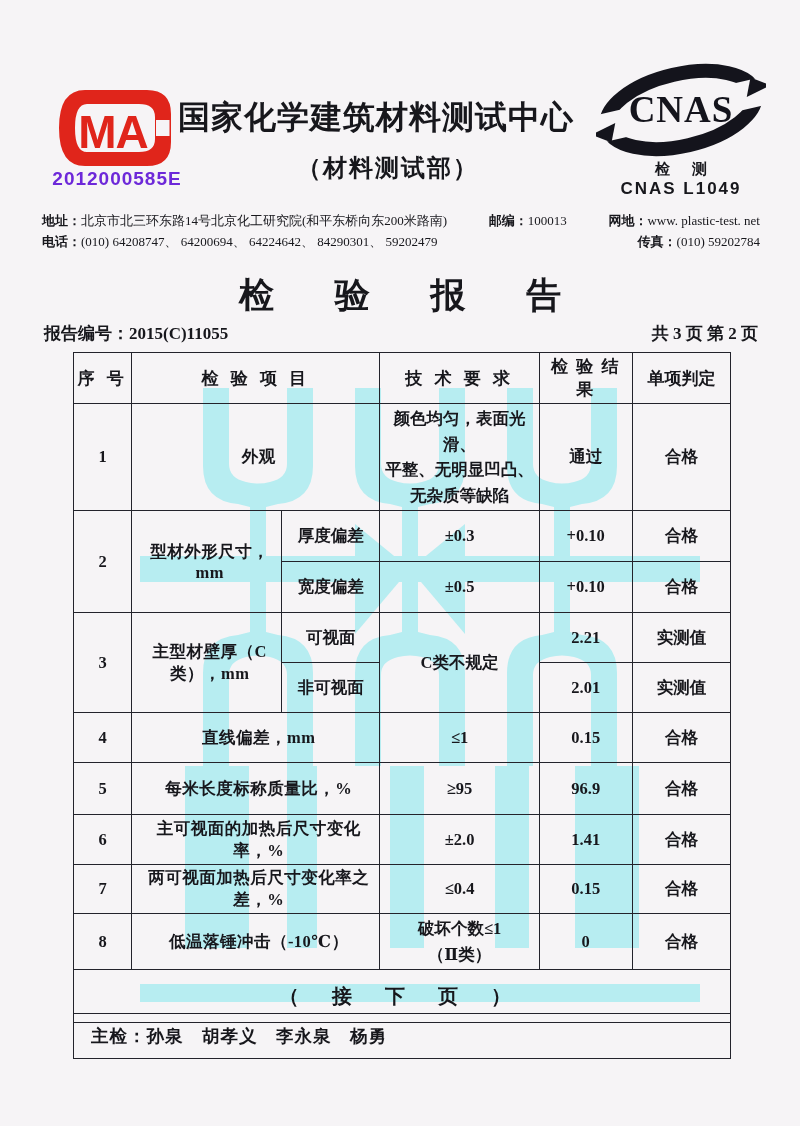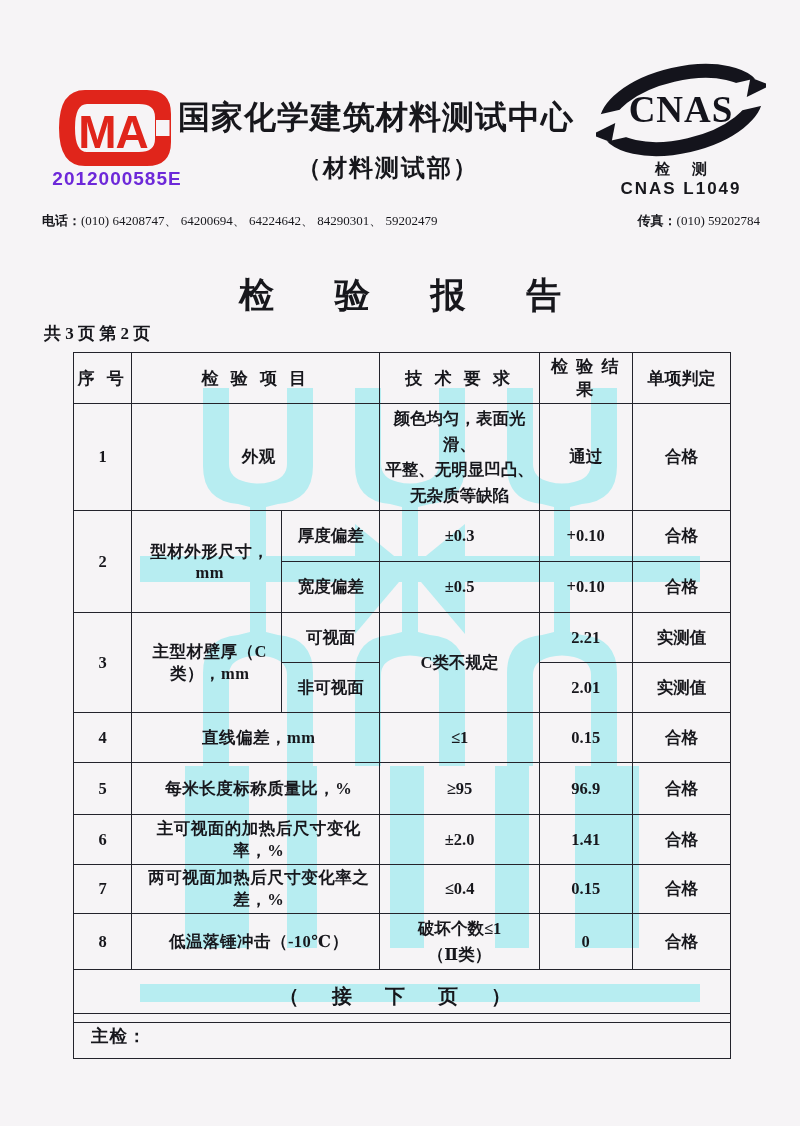--- a/index.html
+++ b/index.html
@@ -120,28 +120,34 @@
       <polygon points="10,66 -8,54 18,48" fill="#14141c"></polygon>
     </g>
     <text x="85" y="62" text-anchor="middle" fill="#14141c" font-family="Liberation Serif, DejaVu Serif, serif" font-size="37" font-weight="bold" letter-spacing="1">CNAS</text>
   </svg>
   <div id="cnas-mark">检测</div>
   <div id="cnas-cert">CNAS L1049</div>
 </div>
 
 <div id="contact" class="abs">
   <div class="contact-line">
+    <span><span class="lbl">地址：</span><span>北京市北三环东路14号北京化工研究院(和平东桥向东200米路南)</span></span>
+    <span><span class="lbl">邮编：</span><span>100013</span></span>
+    <span><span class="lbl">网地：</span><span>www. plastic-test. net</span></span>
+  </div>
+  <div class="contact-line">
     <span><span class="lbl">电话：</span><span>(010) 64208747、 64200694、 64224642、 84290301、 59202479</span></span>
     <span><span class="lbl">传真：</span><span>(010) 59202784</span></span>
   </div>
 </div>
 
 <div id="report-title" class="abs">检 验 报 告</div>
 
 <div id="report-meta" class="abs">
+  <span><span>报告编号：</span><span>2015(C)11055</span></span>
   <span>共 3 页  第 2 页</span>
 </div>
 
 <div id="result-table-wrap" class="abs">
 <table>
   <colgroup>
     <col style="width:58px">
         <col style="width:150px">
         <col style="width:98px">
     <col style="width:159px">
@@ -239,13 +245,14 @@
 
   <tr class="continued-row" style="height:53px">
     <td colspan="6">（ 接  下  页 ）</td>
   </tr>
 </tbody>
     </table>
 </div>
 
 <div id="inspector-box" class="abs">
   <span>主检：</span>
+  <span>孙泉　胡孝义　李永泉　杨勇</span>
 </div>
 
 </body></html>

